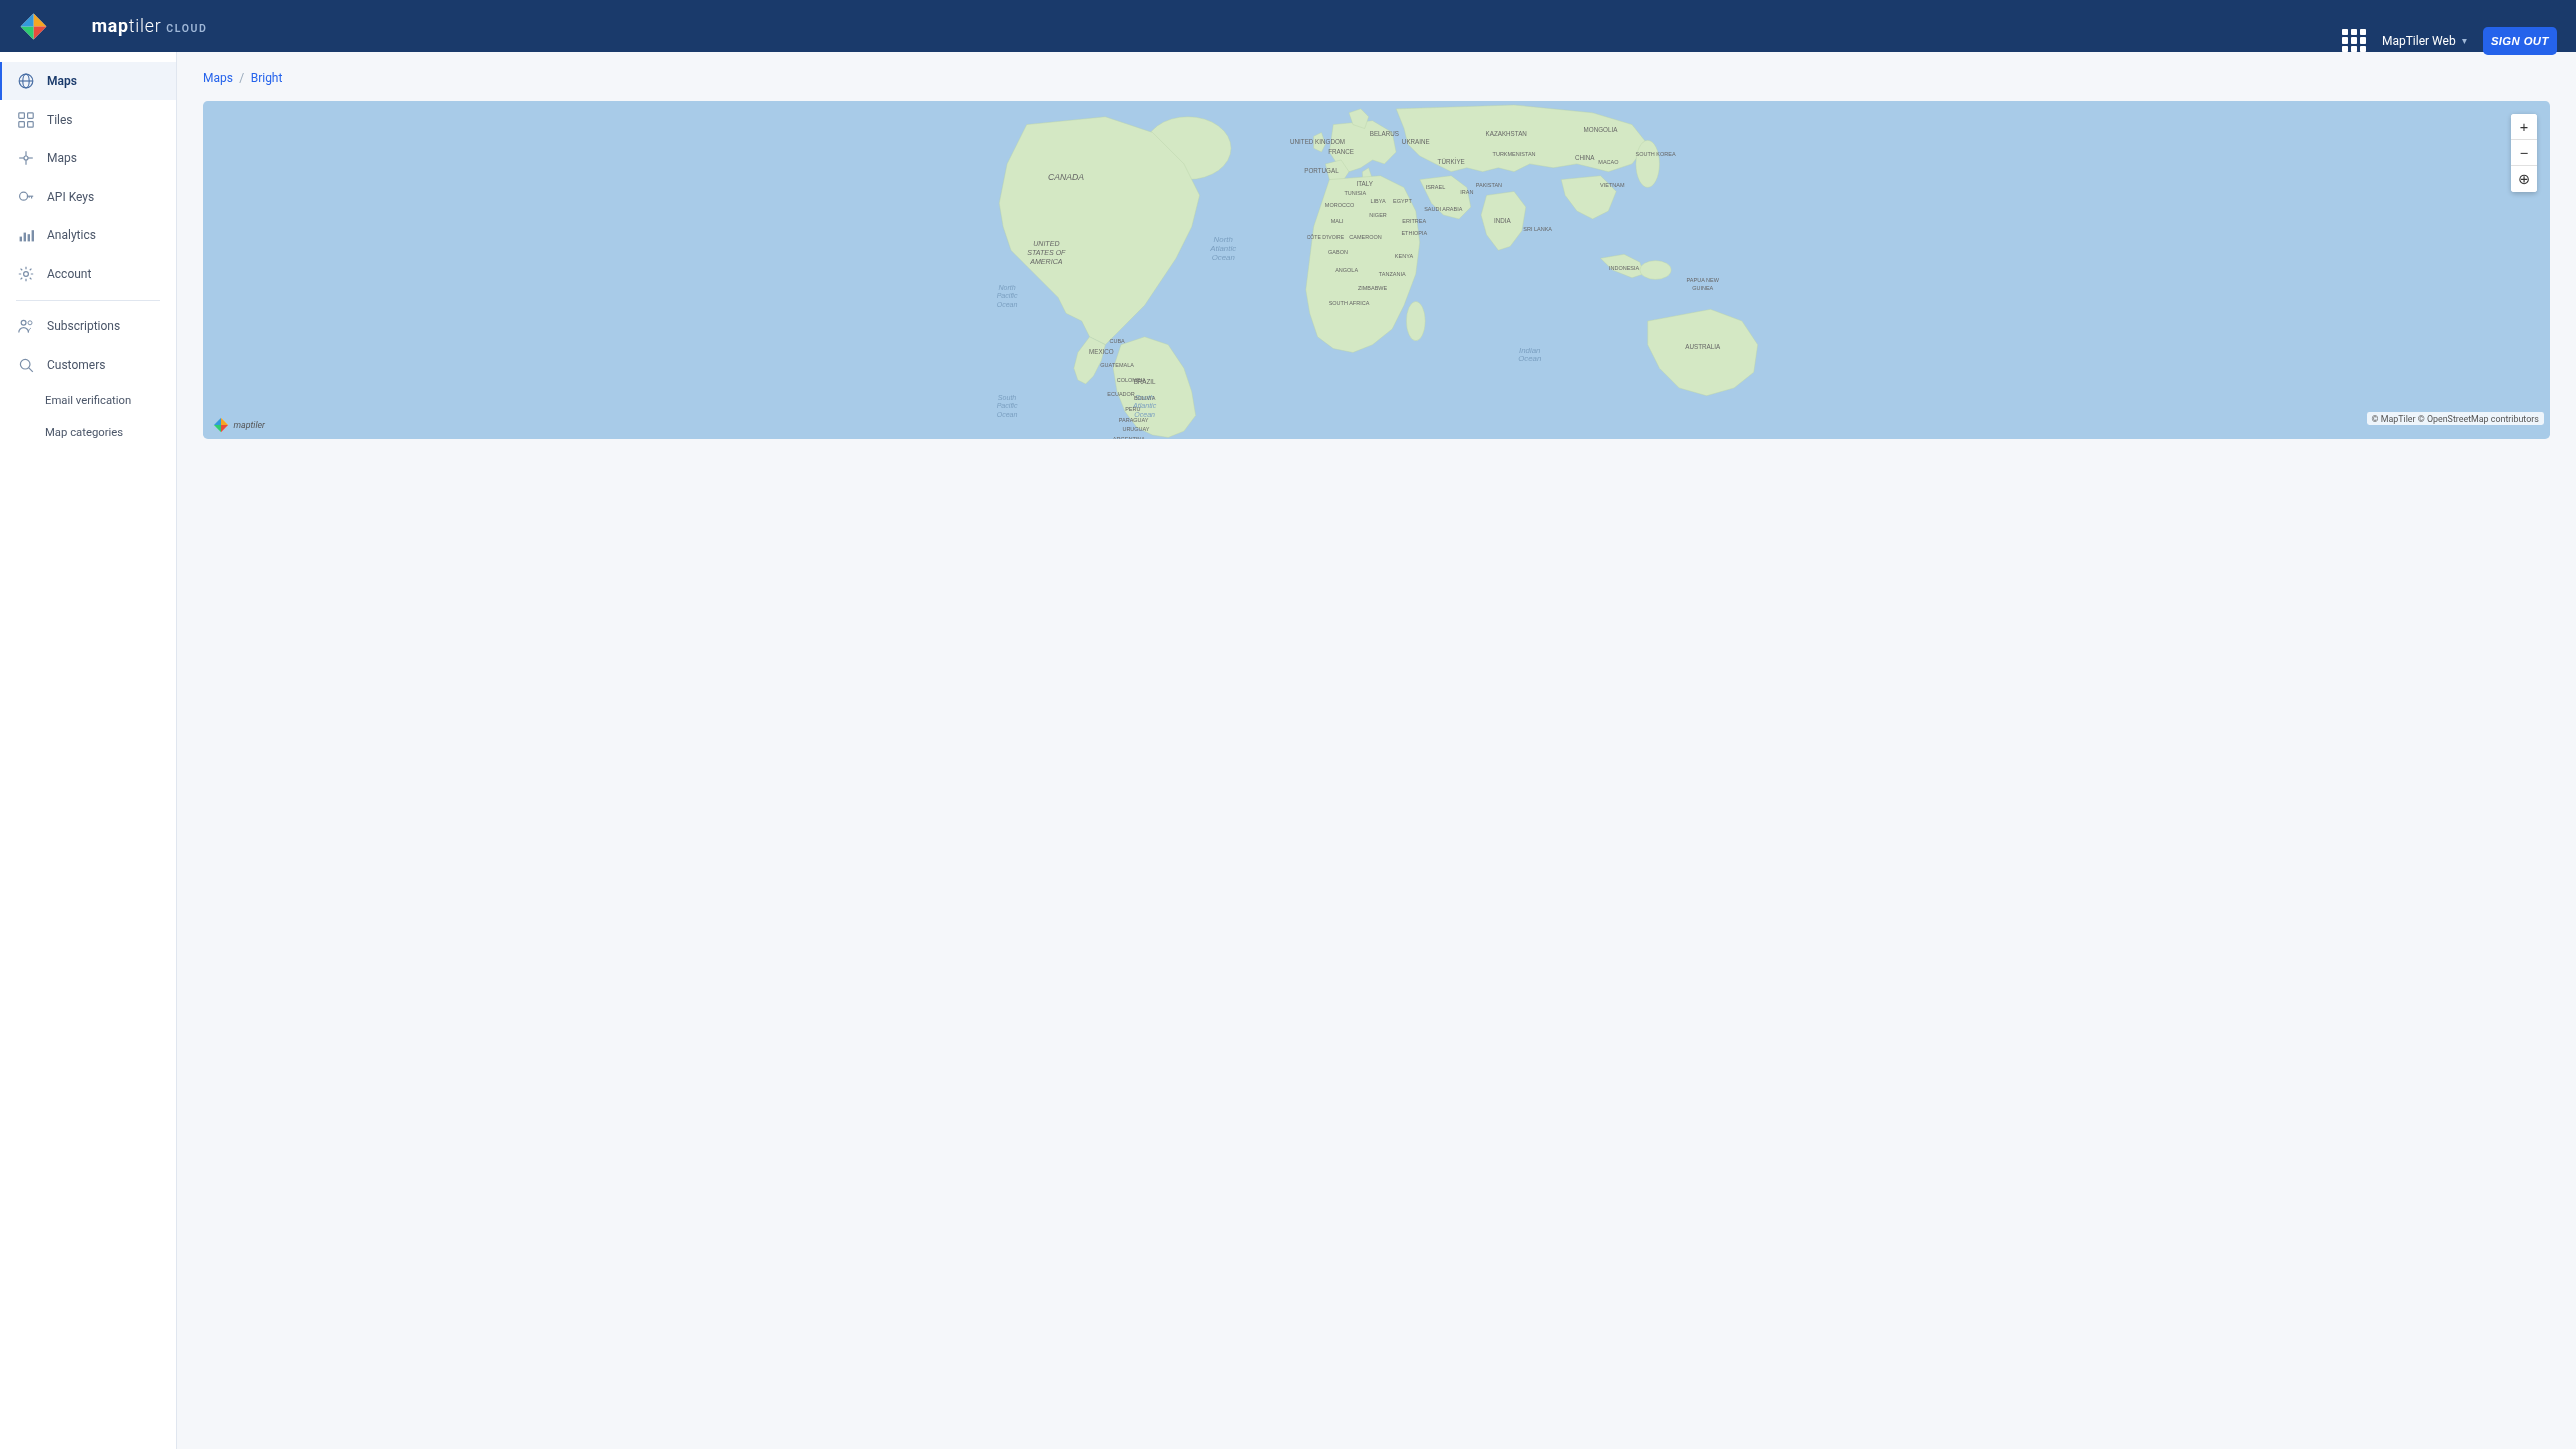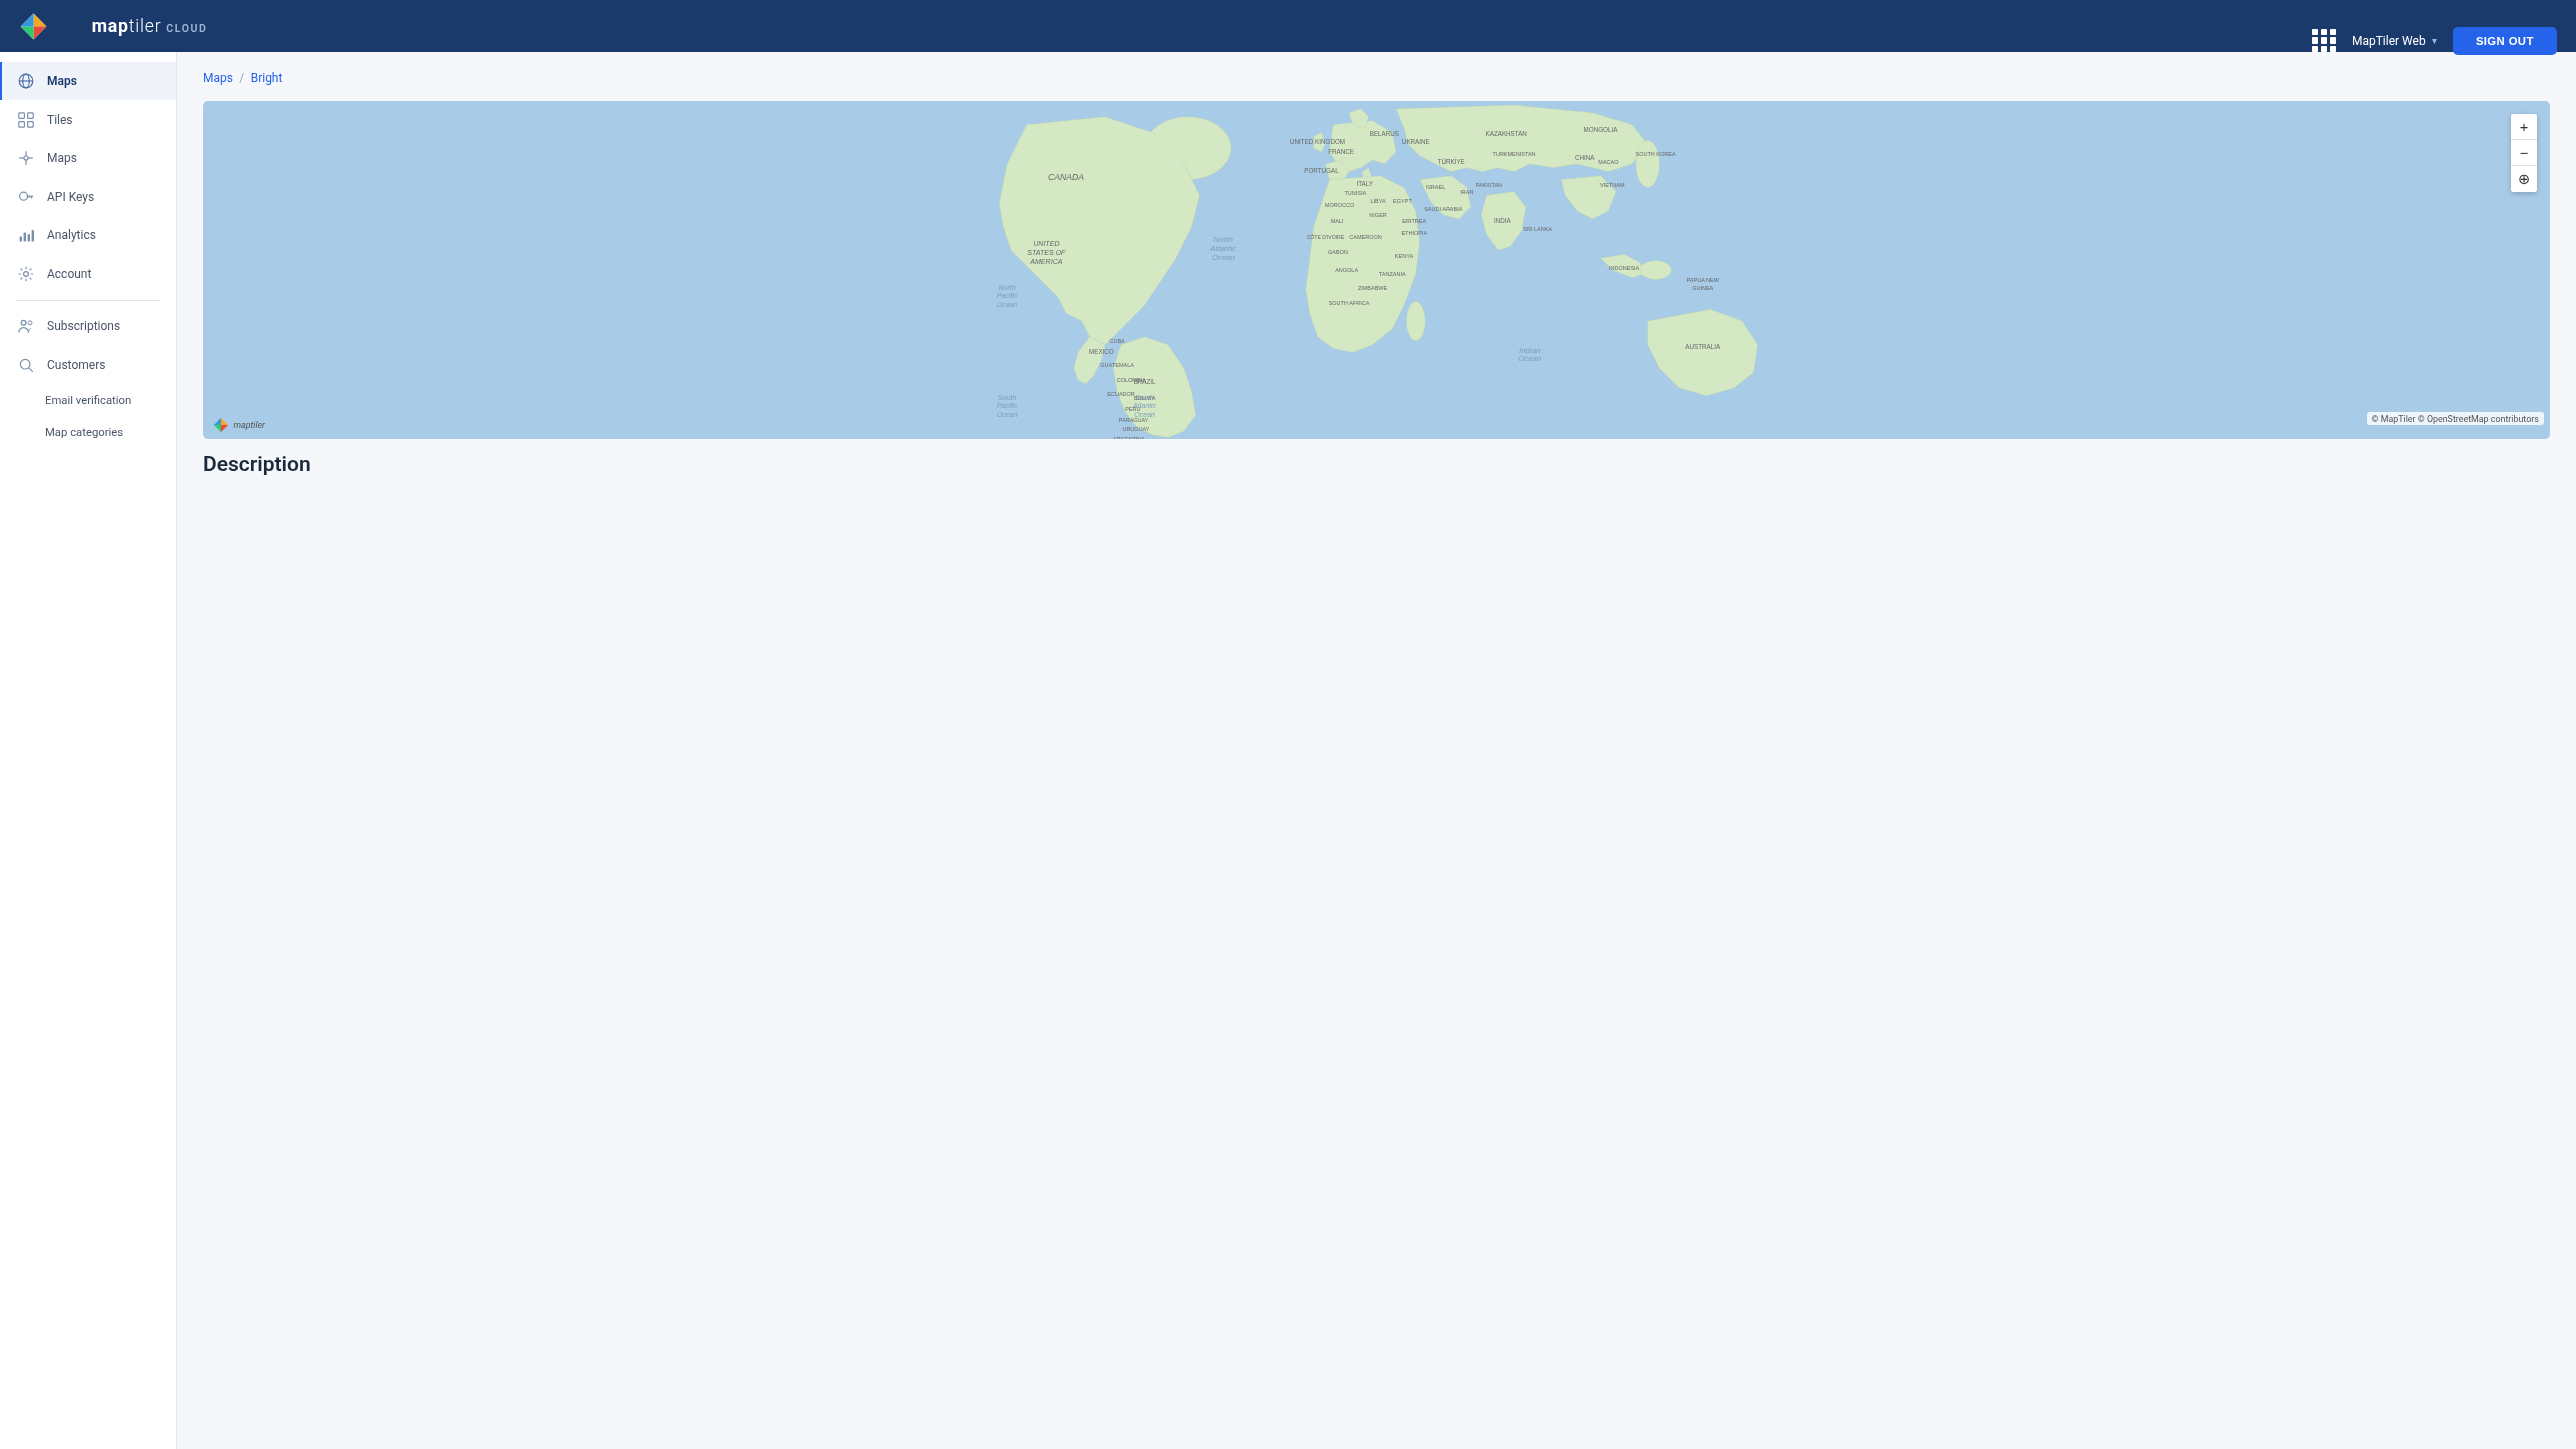--- a/index.html
+++ b/index.html
@@ -61,27 +61,28 @@
       gap: 6.4px;
       color: white;
       font-size: 12px;
       cursor: pointer;
     }
     .workspace-chevron { font-size: 9.7px; color: #a0b8d8; }
     .sign-out-btn {
       background: #2563eb;
       color: white;
       border: none;
-      padding: 8px 23px;
+      padding: 8px 8px;
       border-radius: 4.8px;
       font-size: 11.3px;
       font-weight: 600;
       letter-spacing: 0.4px;
       cursor: pointer;
       text-transform: uppercase;
+      font-style: italic;
     }
 
     
     .layout {
       display: flex;
       flex: 1;
       overflow: hidden;
     }
 
     
@@ -518,16 +519,15 @@
           <polygon points="10,19 1,10 10,10" fill="#2ecc71"></polygon>
           <polygon points="1,10 10,1 10,10" fill="#3498db"></polygon>
         </svg>
         <span style="font-size:8.9px;color:#555;font-style:italic;">maptiler</span>
       </div>
 
       <div class="map-attribution">© MapTiler © OpenStreetMap contributors</div>
     </div>
 
 
-    <h2 class="description-title">Description</h2>
   </main>
 </div>
 
 
 </body></html>

